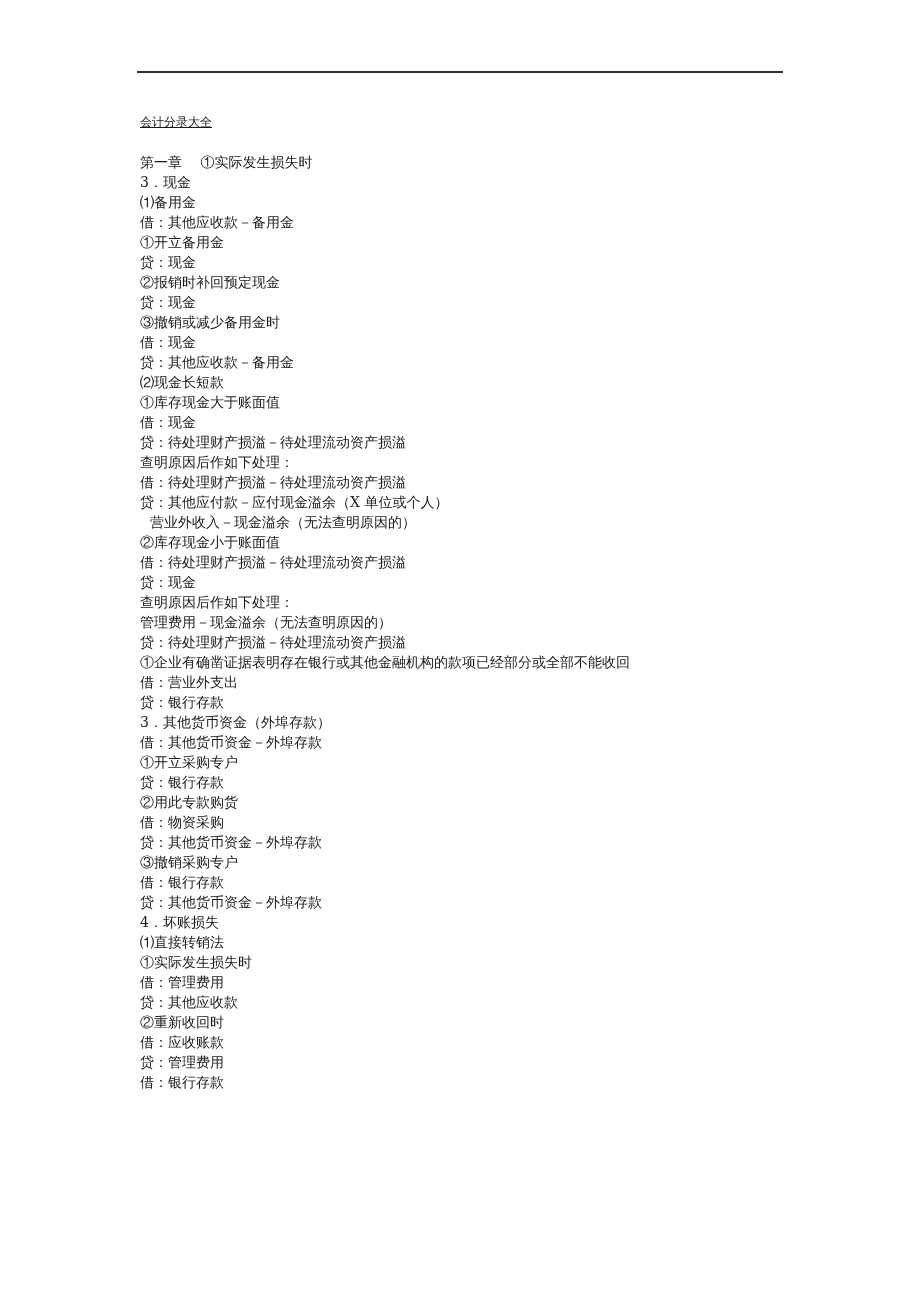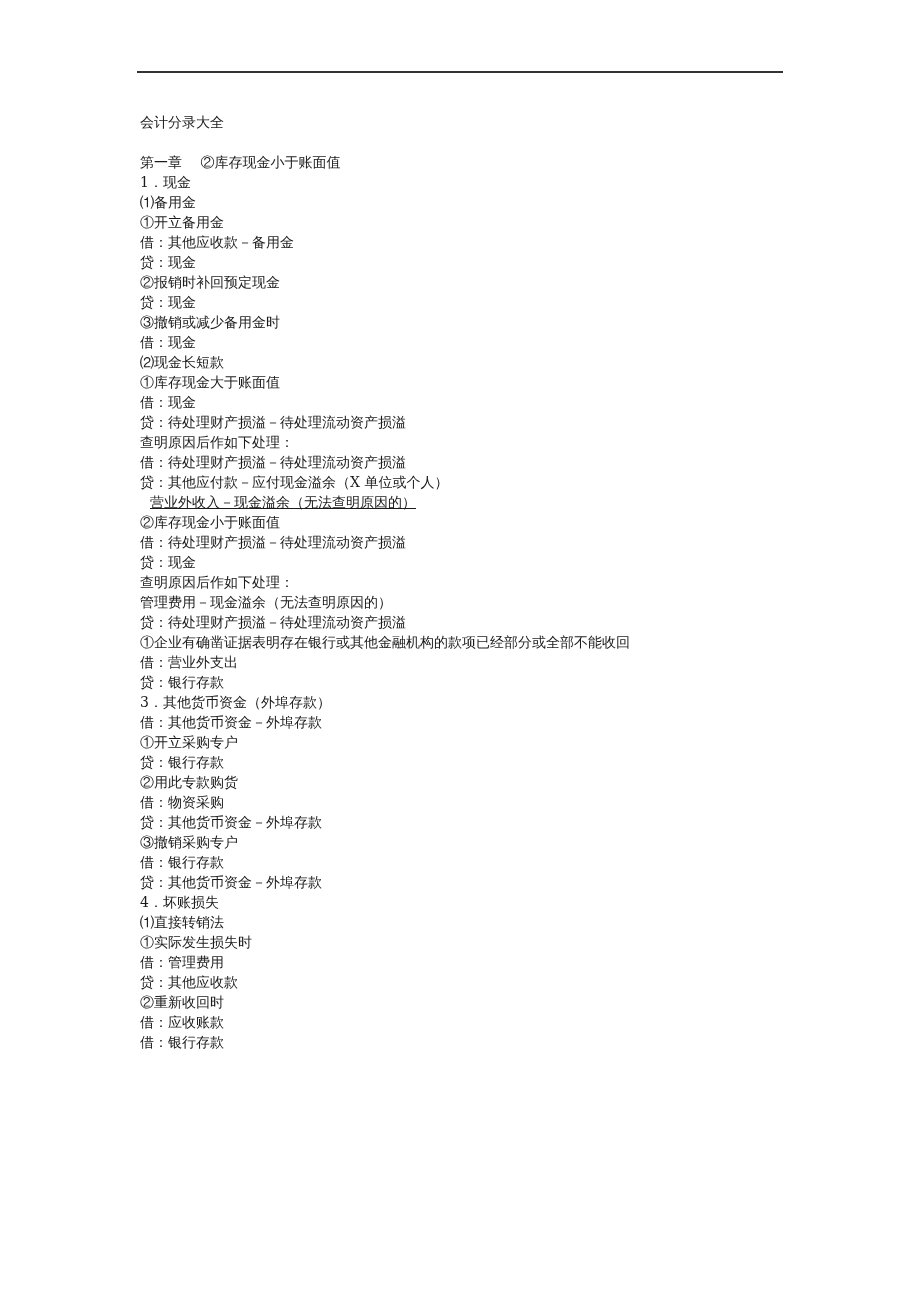--- a/index.html
+++ b/index.html
@@ -1,43 +1,44 @@
 <!DOCTYPE html>
 <html><head>
 <meta charset="utf-8">
 <style>
   html, body { margin: 0; padding: 0; background: #ffffff; }
   body { width: 920px; height: 1302px; position: relative; overflow: hidden;
          font-family: "DejaVu Serif", "Liberation Serif", serif; color: #1a1a1a; }
   .rule { position: absolute; left: 137px; top: 71px; width: 646px; height: 2px; background: #333333; }
   .page { position: absolute; left: 140px; top: 112px; width: 660px; }
-  .title { font-size: 14px; line-height: 20px; height: 20px; white-space: nowrap; }
+  .title { font-size: 12px; line-height: 20px; height: 20px; white-space: nowrap; text-decoration: underline; }
   .spacer { height: 20px; }
   .line { font-size: 14px; line-height: 20px; height: 20px; white-space: nowrap; }
-  .line.indent { padding-left: 10px; text-decoration: underline; }
+  .line.indent { padding-left: 10px; }
 </style>
 </head>
 <body>
 
 <div class="rule"></div>
 
 <div class="page">
   <div class="title">会计分录大全</div>
   <div class="spacer"></div>
-  <div class="line">第一章　 ②库存现金小于账面值</div>
+  <div class="line">第一章　 ①实际发生损失时</div>
   <div id="lines">
-      <div class="line">1．现金</div>
+      <div class="line">3．现金</div>
       <div class="line">⑴备用金</div>
+      <div class="line">借：其他应收款－备用金</div>
       <div class="line">①开立备用金</div>
-      <div class="line">借：其他应收款－备用金</div>
       <div class="line">贷：现金</div>
       <div class="line">②报销时补回预定现金</div>
       <div class="line">贷：现金</div>
       <div class="line">③撤销或减少备用金时</div>
       <div class="line">借：现金</div>
+      <div class="line">贷：其他应收款－备用金</div>
       <div class="line">⑵现金长短款</div>
       <div class="line">①库存现金大于账面值</div>
       <div class="line">借：现金</div>
       <div class="line">贷：待处理财产损溢－待处理流动资产损溢</div>
       <div class="line">查明原因后作如下处理：</div>
       <div class="line">借：待处理财产损溢－待处理流动资产损溢</div>
       <div class="line">贷：其他应付款－应付现金溢余（X 单位或个人）</div>
       <div class="line indent">营业外收入－现金溢余（无法查明原因的）</div>
       <div class="line">②库存现金小于账面值</div>
       <div class="line">借：待处理财产损溢－待处理流动资产损溢</div>
@@ -58,15 +59,16 @@
       <div class="line">③撤销采购专户</div>
       <div class="line">借：银行存款</div>
       <div class="line">贷：其他货币资金－外埠存款</div>
       <div class="line">4．坏账损失</div>
       <div class="line">⑴直接转销法</div>
       <div class="line">①实际发生损失时</div>
       <div class="line">借：管理费用</div>
       <div class="line">贷：其他应收款</div>
       <div class="line">②重新收回时</div>
       <div class="line">借：应收账款</div>
+      <div class="line">贷：管理费用</div>
       <div class="line">借：银行存款</div>
     </div>
 </div>
 
 </body></html>

